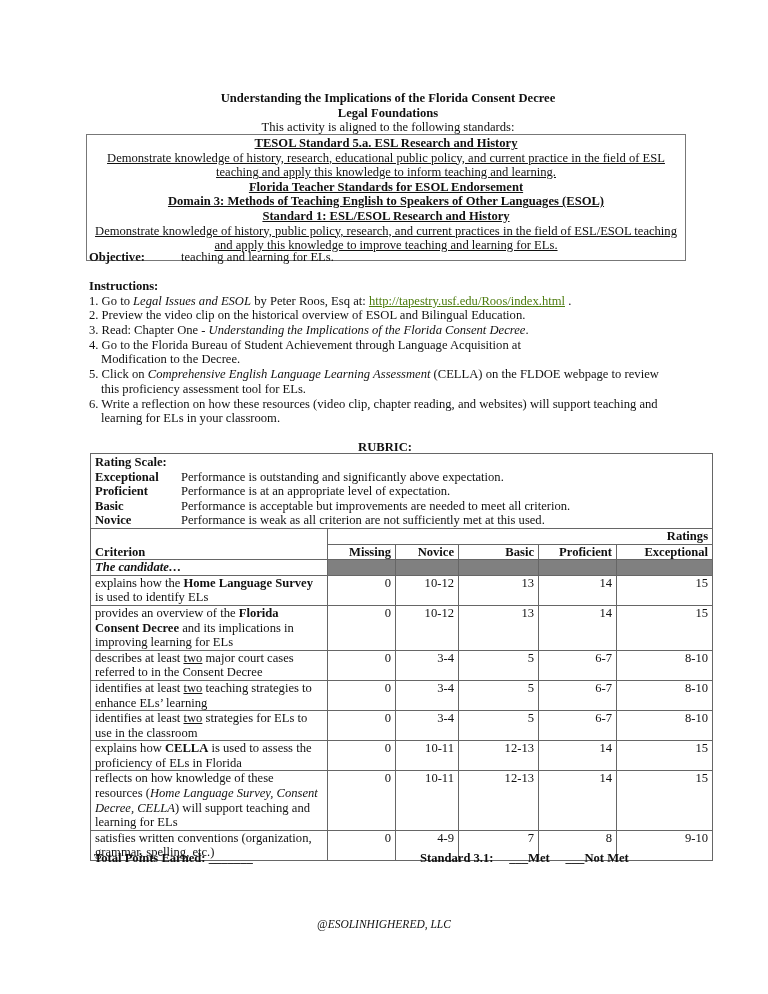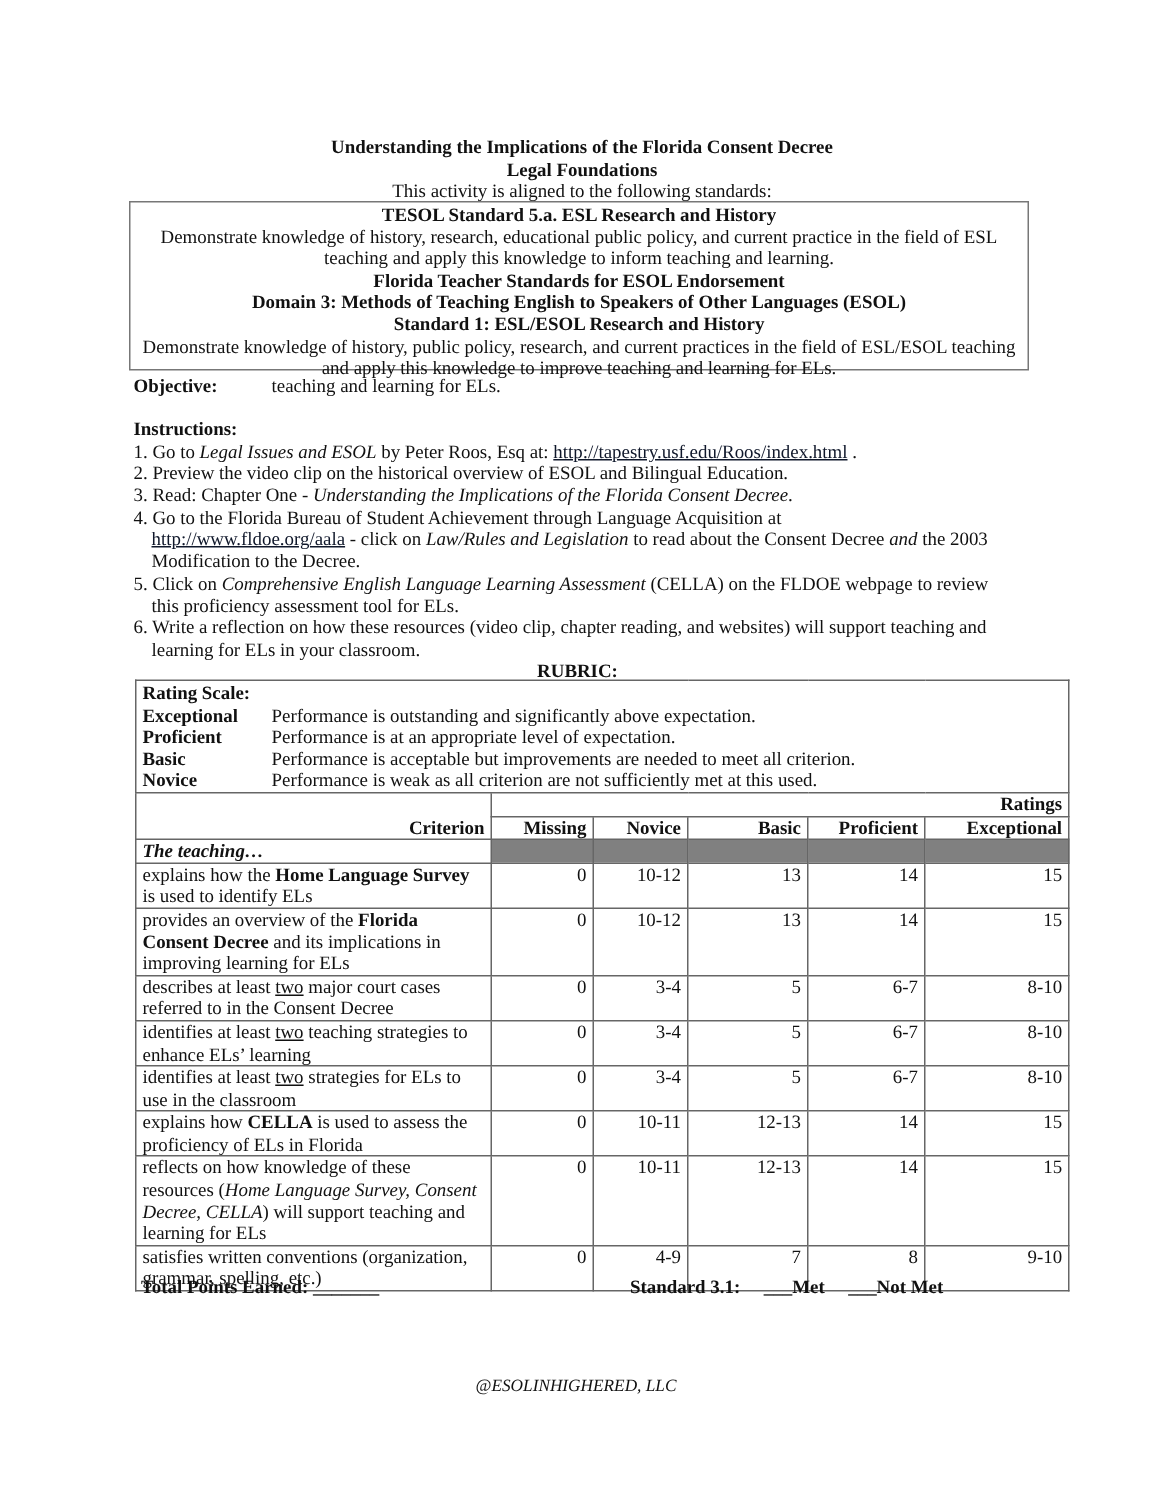--- a/index.html
+++ b/index.html
@@ -4,28 +4,28 @@
 <style>
   html, body { margin: 0; padding: 0; background: #ffffff; }
   body {
     width: 768px; height: 994px; position: relative; overflow: hidden;
     font-family: "Liberation Serif", serif; color: #111; font-size: 12.6px; line-height: 14.6px;
   }
   .center { text-align: center; }
   .b { font-weight: bold; }
   .i { font-style: italic; }
   .u { text-decoration: underline; }
-  a.link { color: #0f172a; text-decoration: underline; }
+  a.link { color: #4d7c0f; text-decoration: underline; }
 
   #header { position: absolute; left: 80px; top: 91px; width: 616px; }
   #header div { height: 14.5px; }
 
   #standards-box {
-    position: absolute; left: 86px; top: 134px; width: 600px; height: 113px;
-    border: 1px solid #777; box-sizing: border-box; padding-top: 1px;
+    position: absolute; left: 86px; top: 134px; width: 600px; height: 127px;
+    border: 1px solid #777; box-sizing: border-box; padding-top: 1px; text-decoration: underline;
   }
   #standards-box div { height: 14.6px; text-align: center; }
 
   #objective { position: absolute; left: 89px; top: 250px; width: 620px; }
   #objective .lbl { position: absolute; left: 0; top: 0; font-weight: bold; }
   #objective .txt { position: absolute; left: 92px; top: 0; width: 520px; }
 
   #instructions { position: absolute; left: 89px; top: 279px; width: 620px; }
   #instructions .line { height: 14.7px; white-space: nowrap; }
   #instructions .ind { padding-left: 12px; }
@@ -79,23 +79,20 @@
 <div id="instructions">
   <div class="line b">Instructions:</div>
   <div class="line">
     <span>1. Go to </span><span class="i">Legal Issues and ESOL</span><span> by Peter Roos, Esq at: </span><a class="link">http://tapestry.usf.edu/Roos/index.html</a><span> .</span>
   </div>
   <div class="line">2. Preview the video clip on the historical overview of ESOL and Bilingual Education.</div>
   <div class="line">
     <span>3. Read: Chapter One - </span><span class="i">Understanding the Implications of the Florida Consent Decree</span><span>.</span>
   </div>
   <div class="line">4. Go to the Florida Bureau of Student Achievement through Language Acquisition at</div>
-  <div class="line ind">
-    <a class="link">http://www.fldoe.org/aala</a><span> - click on </span><span class="i">Law/Rules and Legislation</span><span> to read about the Consent Decree </span><span class="i">and</span><span> the 2003</span>
-  </div>
   <div class="line ind">Modification to the Decree.</div>
   <div class="line">
     <span>5. Click on </span><span class="i">Comprehensive English Language Learning Assessment</span><span> (CELLA) on the FLDOE webpage to review</span>
   </div>
   <div class="line ind">this proficiency assessment tool for ELs.</div>
   <div class="line">6. Write a reflection on how these resources (video clip, chapter reading, and websites) will support teaching and</div>
   <div class="line ind">learning for ELs in your classroom.</div>
 </div>
 
 <div id="rubric-title">RUBRIC:</div>
@@ -127,32 +124,32 @@
               <span class="desc">Performance is acceptable but improvements are needed to meet all criterion.</span>
             </div>
             <div class="scale-row">
               <span class="term">Novice</span>
               <span class="desc">Performance is weak as all criterion are not sufficiently met at this used.</span>
             </div>
           </div>
       </td>
     </tr>
     <tr>
-      <td rowspan="2" class="b" style="text-align:right; vertical-align:bottom;">Criterion</td>
+      <td rowspan="2" class="b" style="text-align:left; vertical-align:bottom;">Criterion</td>
       <td colspan="5" class="b num">Ratings</td>
     </tr>
     <tr id="columns-row">
         <td class="b num">Missing</td>
         <td class="b num">Novice</td>
         <td class="b num">Basic</td>
         <td class="b num">Proficient</td>
         <td class="b num">Exceptional</td>
       </tr>
     <tr>
-      <td class="b i">The teaching…</td>
+      <td class="b i">The candidate…</td>
       <td class="shade"></td>
         <td class="shade"></td>
         <td class="shade"></td>
         <td class="shade"></td>
         <td class="shade"></td>
     </tr>
   <tr>
         <td><span>explains how the </span><span class="b">Home Language Survey</span><span> is used to identify ELs</span></td>
         <td class="num">0</td>
         <td class="num">10-12</td>

